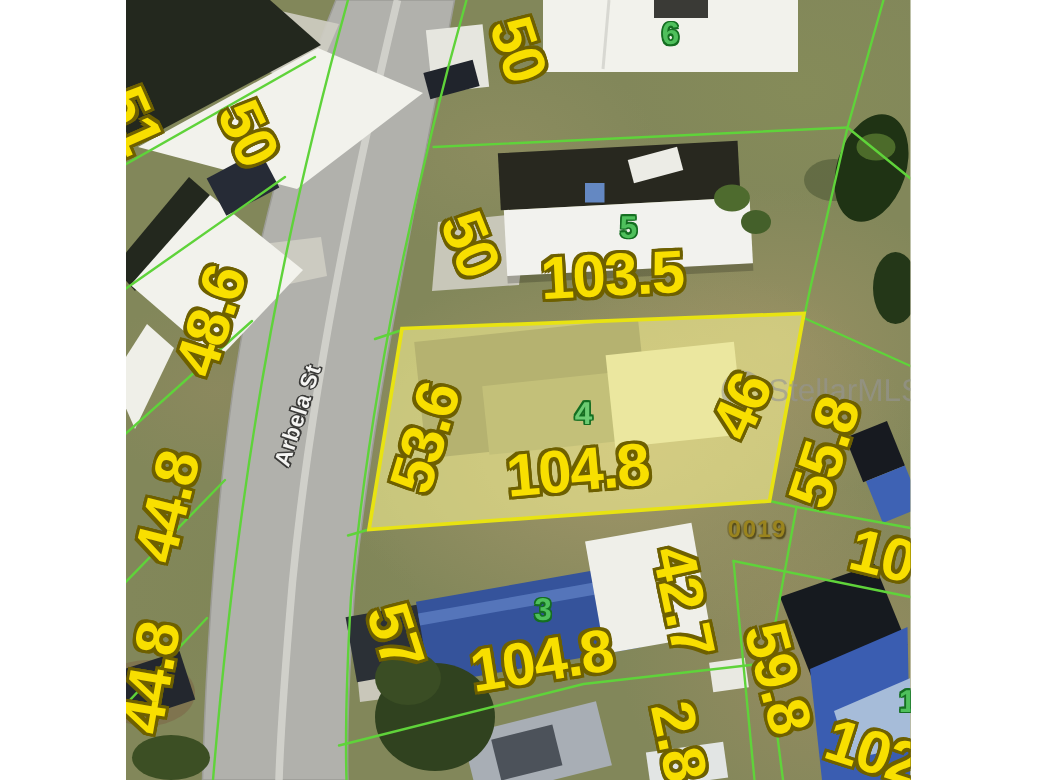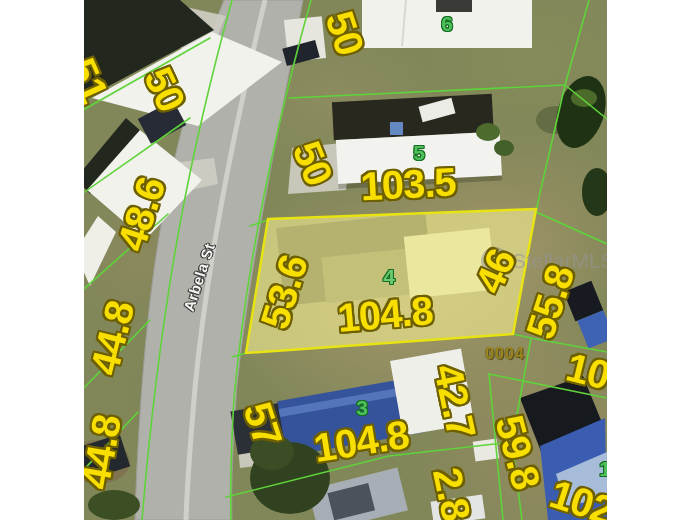--- a/index.html
+++ b/index.html
@@ -167,15 +167,15 @@
     <div class="dim" style="left:434px;top:452px;transform:translate(-50%,-50%) rotate(75deg);">59.8</div>
     <div class="dim" style="left:504px;top:371px;transform:translate(-50%,-50%) rotate(14deg);">10</div>
     <div class="dim" style="left:498px;top:502px;transform:translate(-50%,-50%) rotate(18deg);">102</div>
 
     <div class="lot" style="left:363px;top:23px;transform:translate(-50%,-50%);">6</div>
     <div class="lot" style="left:335px;top:152px;transform:translate(-50%,-50%);">5</div>
     <div class="lot" style="left:305px;top:276px;transform:translate(-50%,-50%);color:#6CCB72;">4</div>
     <div class="lot" style="left:278px;top:407px;transform:translate(-50%,-50%);">3</div>
     <div class="lot" style="left:521px;top:468px;transform:translate(-50%,-50%);">1</div>
 
-    <div class="pid" style="left:421px;top:354px;transform:translate(-50%,-50%);">0004</div>
+    <div class="pid" style="left:421px;top:354px;transform:translate(-50%,-50%);">0019</div>
   </div>
 </div>
 
 </body></html>

